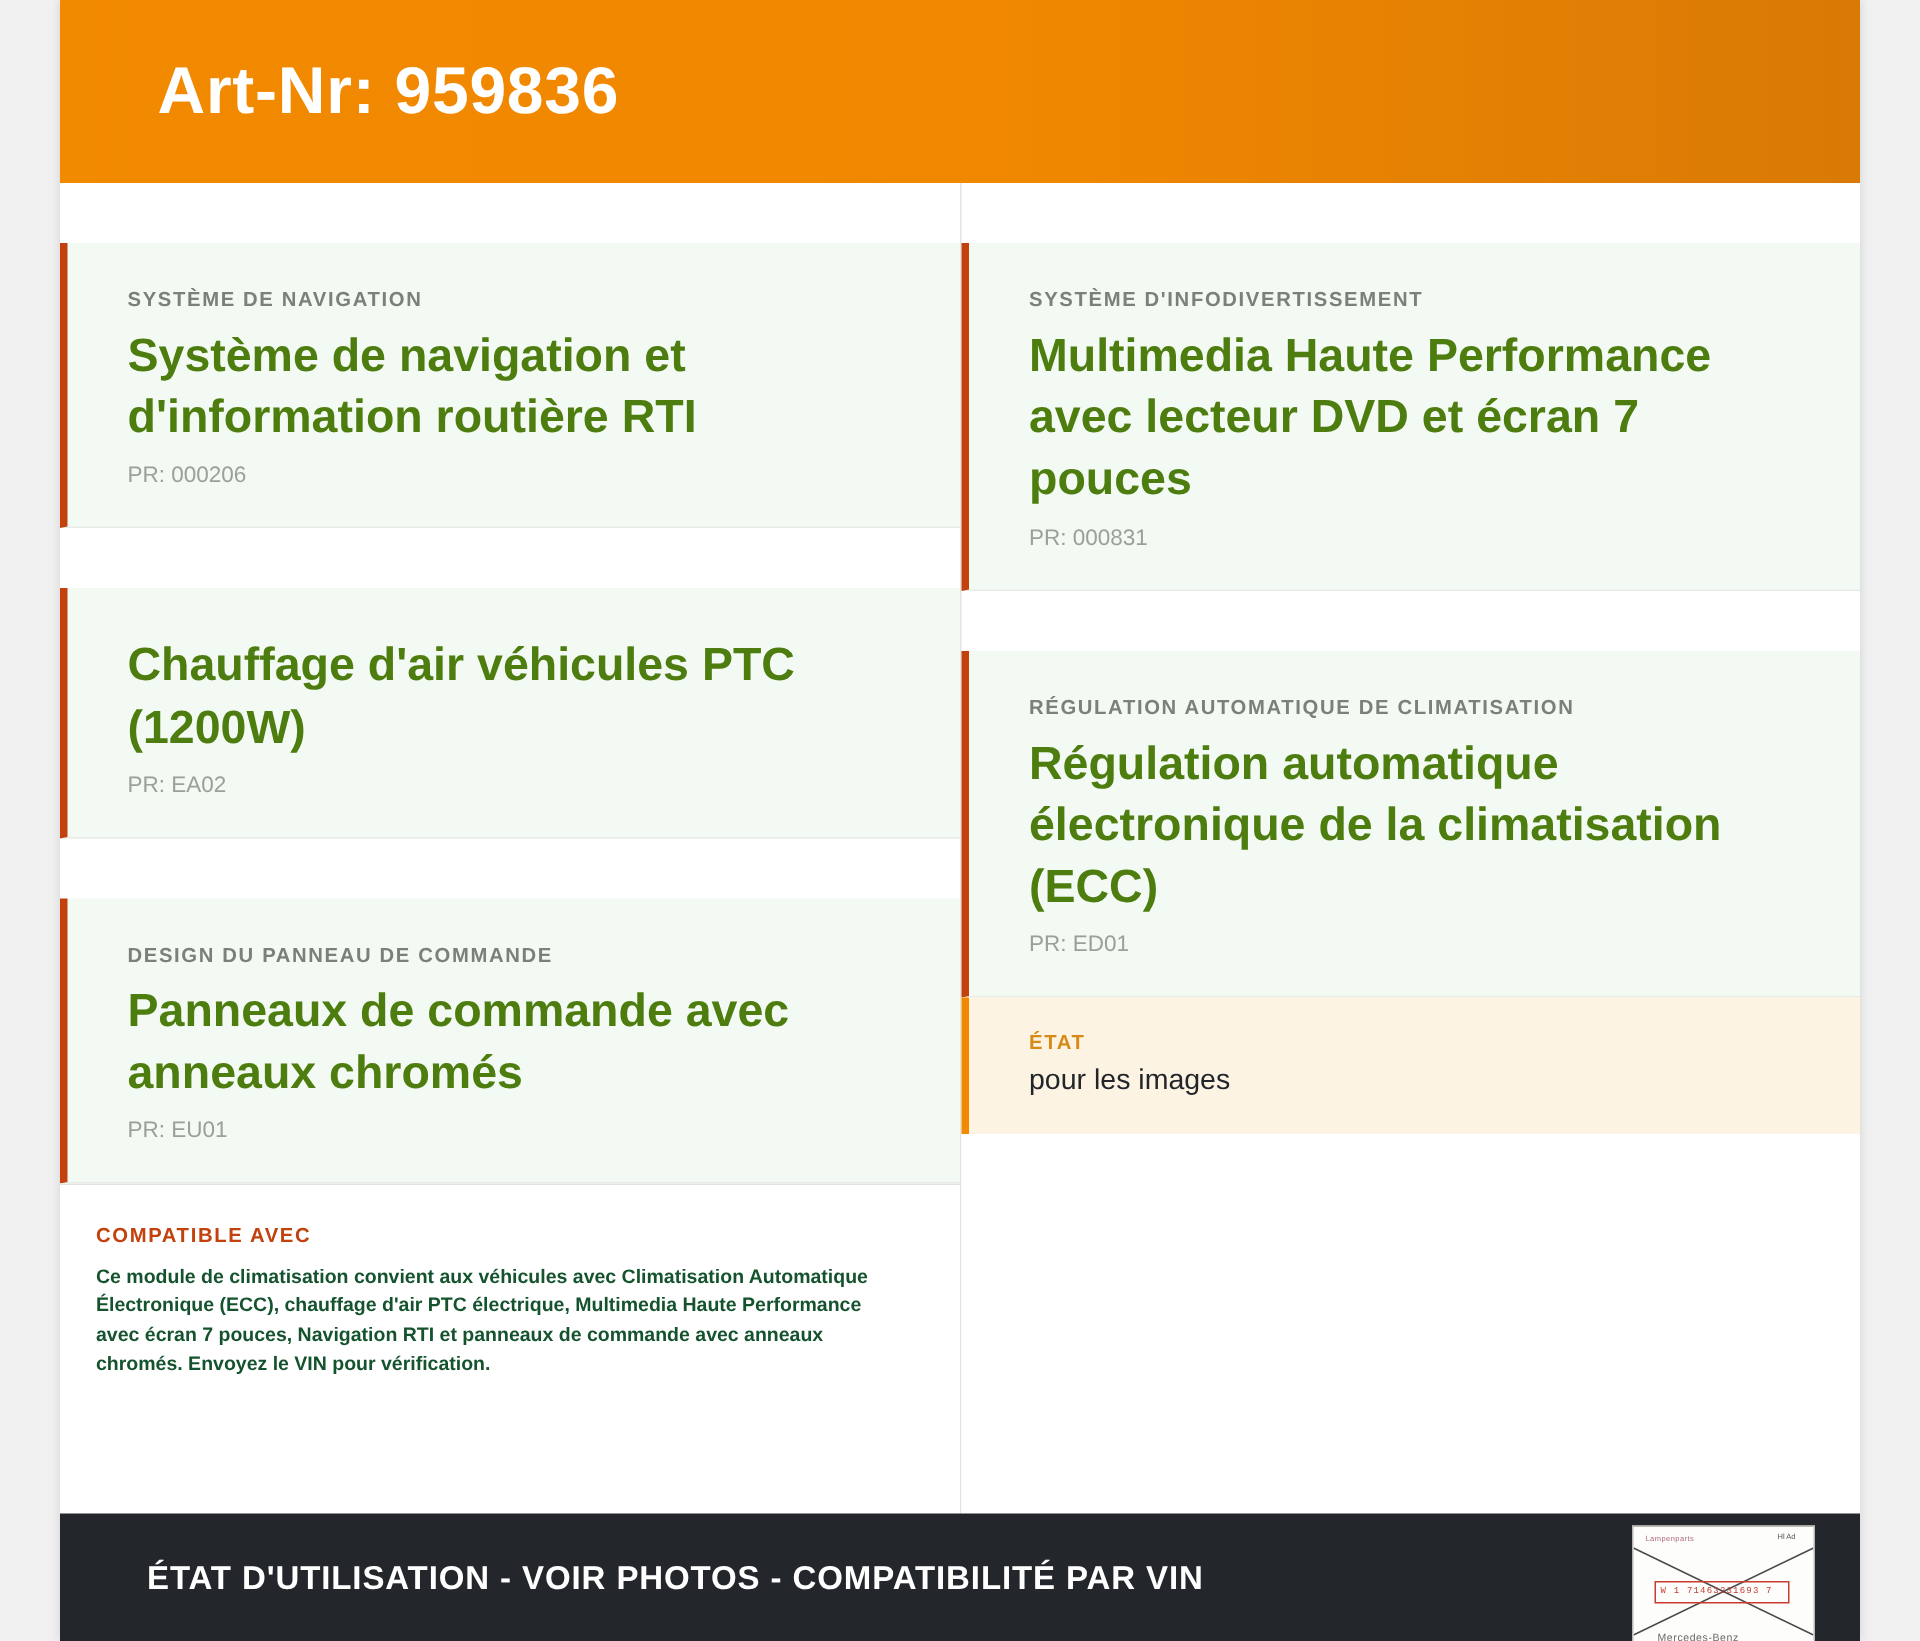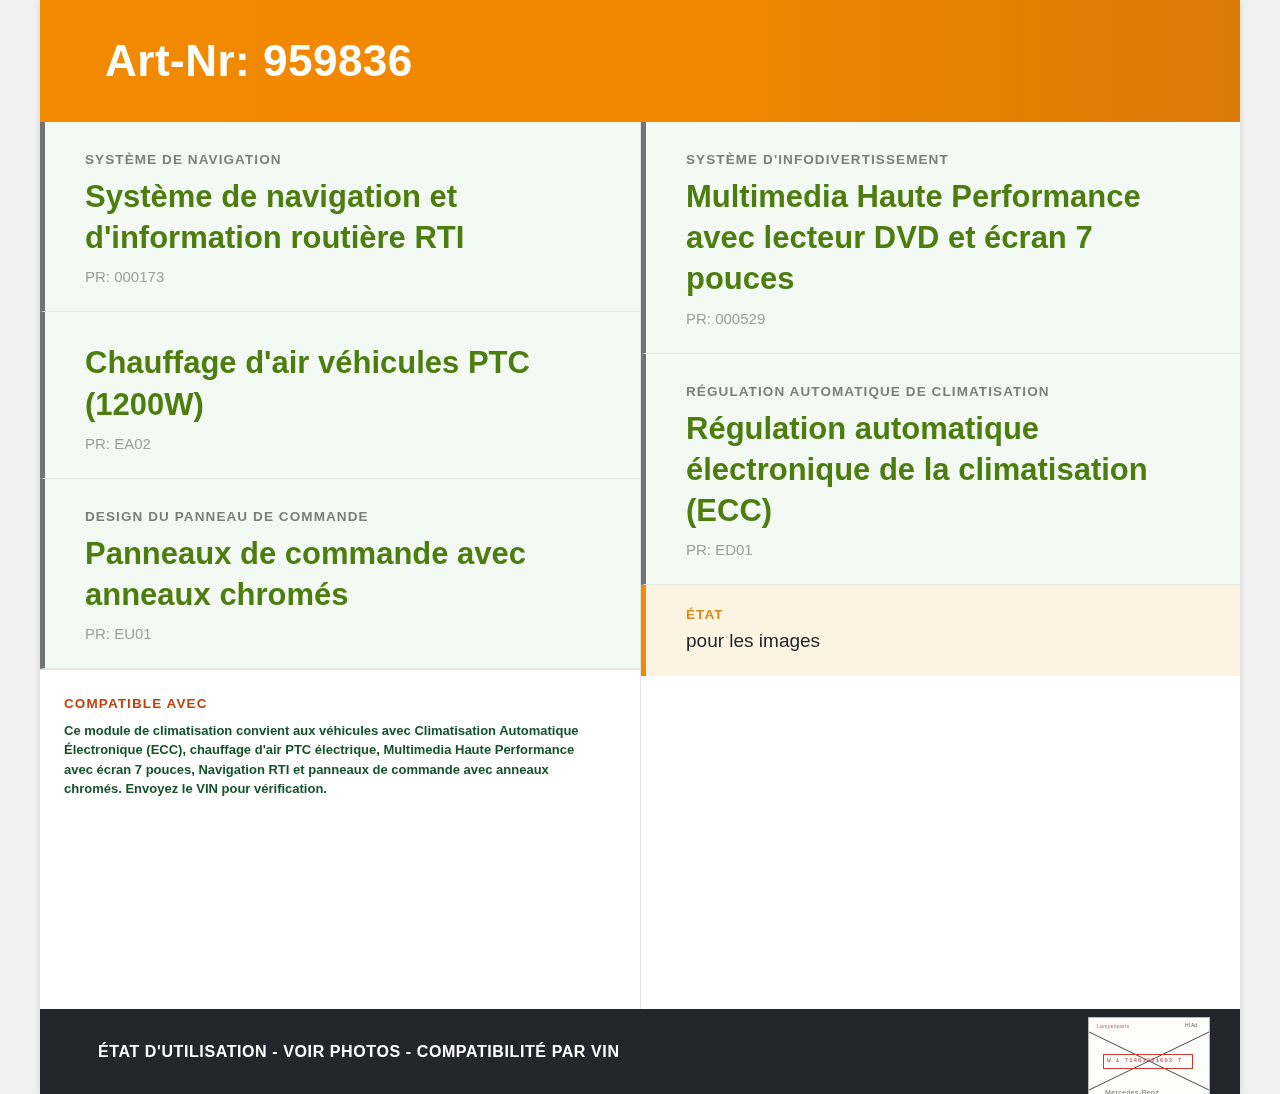--- a/index.html
+++ b/index.html
@@ -58,23 +58,24 @@
     width: 600px;
     border-right: 1px solid #e3e3e3;
   }
   .col-right {
     width: 599px;
   }
 
   
   .card {
     background: #f3faf4;
-    border-left: 5px solid #737373;
+    border-left: 5px solid #c2410c;
     border-bottom: 1px solid #e7ece7;
     padding: 30px 40px 26px 40px;
+    margin-top: 40px;
   }
   .card-label {
     font-size: 13.5px;
     font-weight: bold;
     letter-spacing: 1.1px;
     color: #7b8079;
     text-transform: uppercase;
     margin-bottom: 9px;
   }
   .card-title {
@@ -138,21 +139,21 @@
   .footer {
     flex: 0 0 auto;
     height: 85px;
     background: #23262b;
     display: flex;
     align-items: center;
     position: relative;
   }
   .footer-text {
     color: #ffffff;
-    font-size: 16px;
+    font-size: 22px;
     font-weight: bold;
     letter-spacing: 0.6px;
     padding-left: 58px;
   }
   .footer-stamp {
     position: absolute;
     right: 30px;
     top: 8px;
     width: 120px;
     height: 86px;
@@ -215,21 +216,21 @@
       <div class="header-title">Art-Nr: 959836</div>
     </div>
 
     <div class="body">
 
       <div class="col col-left">
 
         <div class="card">
           <div class="card-label">Système de navigation</div>
           <div class="card-title">Système de navigation et d'information routière RTI</div>
-          <div class="card-pr">PR: 000173</div>
+          <div class="card-pr">PR: 000206</div>
         </div>
 
         <div class="card">
           <div class="card-title">Chauffage d'air véhicules PTC (1200W)</div>
           <div class="card-pr">PR: EA02</div>
         </div>
 
         <div class="card">
           <div class="card-label">Design du panneau de commande</div>
           <div class="card-title">Panneaux de commande avec anneaux chromés</div>
@@ -241,21 +242,21 @@
           <div class="compat-text">Ce module de climatisation convient aux véhicules avec Climatisation Automatique Électronique (ECC), chauffage d'air PTC électrique, Multimedia Haute Performance avec écran 7 pouces, Navigation RTI et panneaux de commande avec anneaux chromés. Envoyez le VIN pour vérification.</div>
         </div>
 
       </div>
 
       <div class="col col-right">
 
         <div class="card">
           <div class="card-label">Système d'infodivertissement</div>
           <div class="card-title">Multimedia Haute Performance avec lecteur DVD et écran 7 pouces</div>
-          <div class="card-pr">PR: 000529</div>
+          <div class="card-pr">PR: 000831</div>
         </div>
 
         <div class="card">
           <div class="card-label">Régulation automatique de climatisation</div>
           <div class="card-title">Régulation automatique électronique de la climatisation (ECC)</div>
           <div class="card-pr">PR: ED01</div>
         </div>
 
         <div class="etat">
           <div class="etat-label">État</div>

